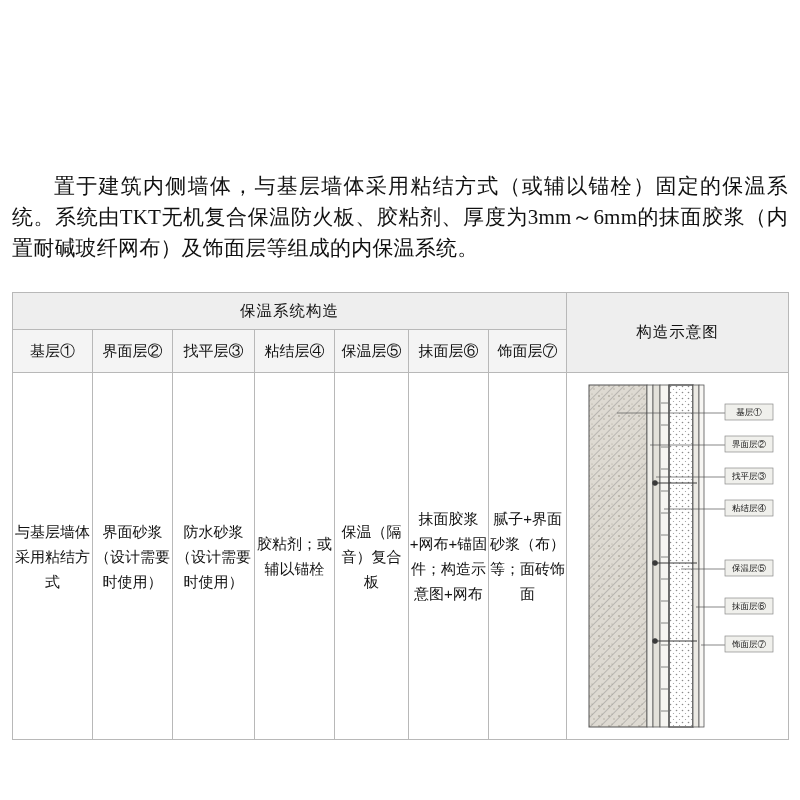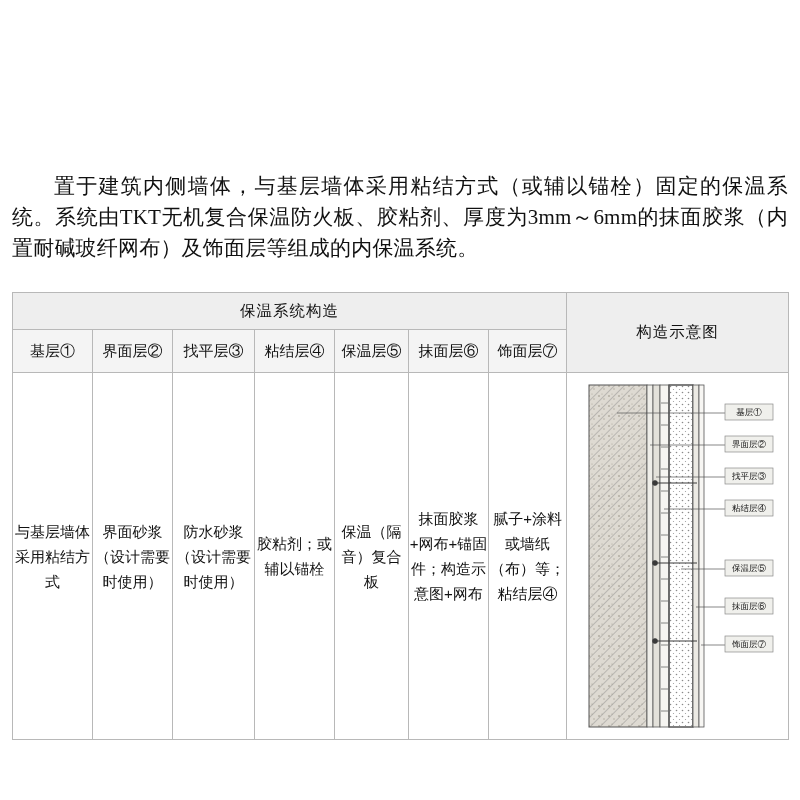--- a/index.html
+++ b/index.html
@@ -175,21 +175,21 @@
           <td class="body-cell">
               <span class="cell-inner">胶粘剂；或辅以锚栓</span>
             </td>
           <td class="body-cell">
               <span class="cell-inner">保温（隔音）复合板</span>
             </td>
           <td class="body-cell">
               <span class="cell-inner">抹面胶浆+网布+锚固件；构造示意图+网布</span>
             </td>
           <td class="body-cell">
-              <span class="cell-inner">腻子+涂料或墙纸（布）等；粘结层④</span>
+              <span class="cell-inner">腻子+界面砂浆（布）等；面砖饰面</span>
             </td>
           <td class="body-cell diagram-cell">
             <div class="diagram-box">
               <svg width="222" height="366" viewBox="0 0 222 366" xmlns="http://www.w3.org/2000/svg">
                 <defs>
                   <pattern id="hatch" width="7" height="7" patternTransform="rotate(45)" patternUnits="userSpaceOnUse">
                     <line x1="0" y1="0" x2="0" y2="7" stroke="#6f6f6f" stroke-width="0.9"></line>
                   </pattern>
                   <pattern id="dots" width="6" height="6" patternUnits="userSpaceOnUse">
                     <circle cx="1.5" cy="1.5" r="0.8" fill="#8a8a8a"></circle>

